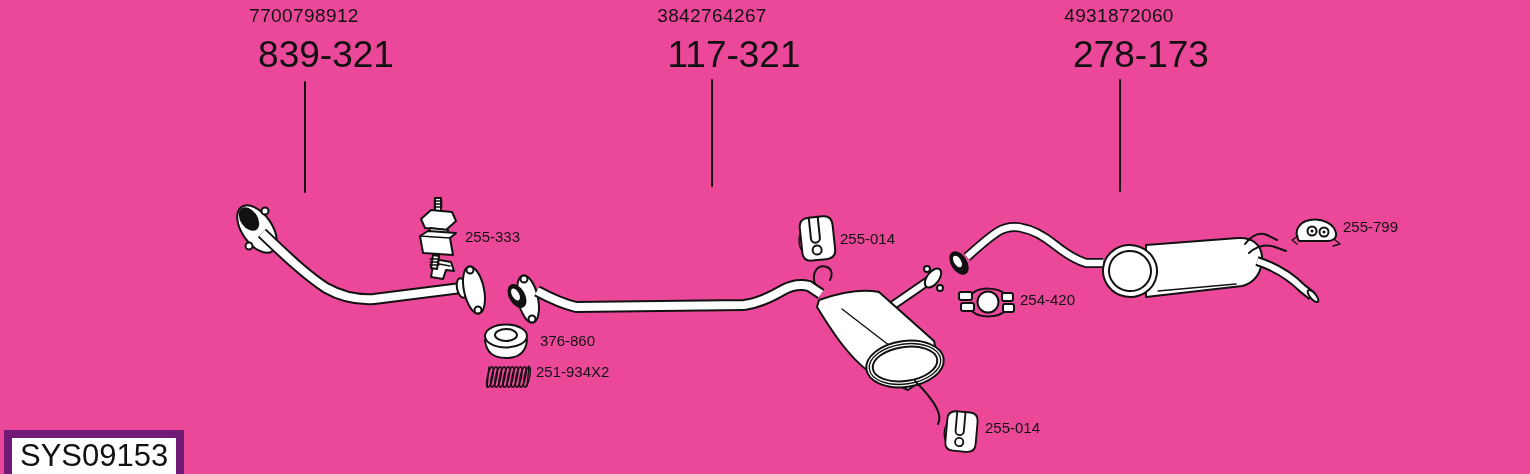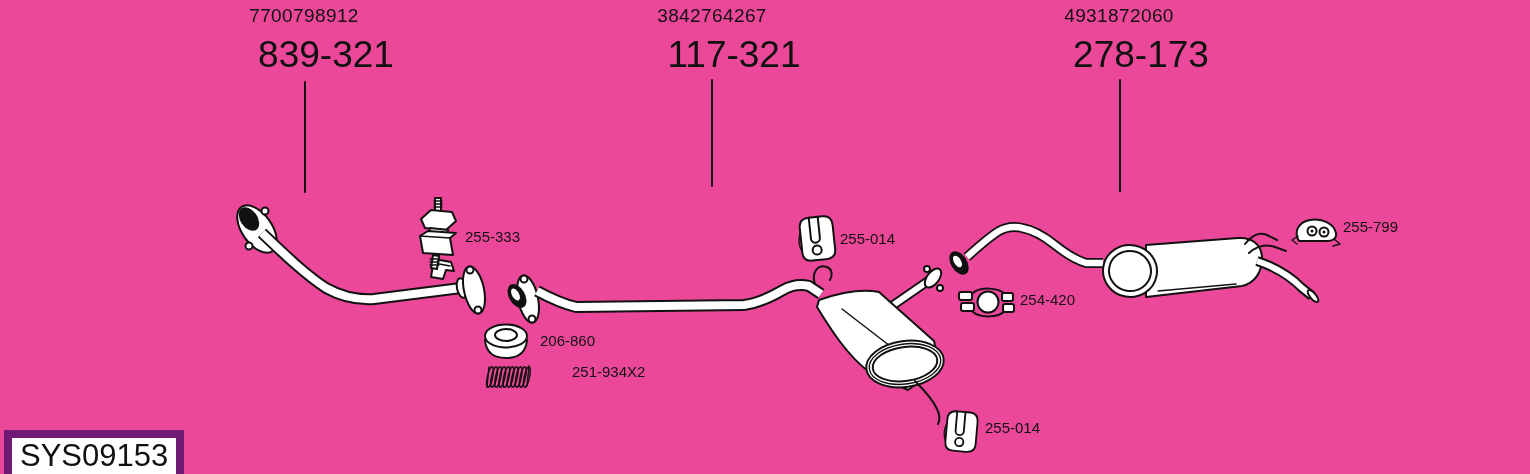--- a/index.html
+++ b/index.html
@@ -189,22 +189,22 @@
     <div class="oe">3842764267</div>
     <div class="code">117-321</div>
   </div>
   <div class="ref" style="left:1119px;top:6px">
     <div class="oe">4931872060</div>
     <div class="code">278-173</div>
   </div>
 
   <div class="plabel" style="left:465px;top:229px">255-333</div>
   <div class="plabel" style="left:840px;top:231px">255-014</div>
-  <div class="plabel" style="left:540px;top:333px">206-860</div>
-  <div class="plabel" style="left:572px;top:364px">251-934X2</div>
+  <div class="plabel" style="left:540px;top:333px">376-860</div>
+  <div class="plabel" style="left:536px;top:364px">251-934X2</div>
   <div class="plabel" style="left:1020px;top:292px">254-420</div>
   <div class="plabel" style="left:985px;top:420px">255-014</div>
   <div class="plabel" style="left:1343px;top:219px">255-799</div>
 
   <div class="sysbox">
     <span>SYS09153</span>
   </div>
 
 </div>
 

